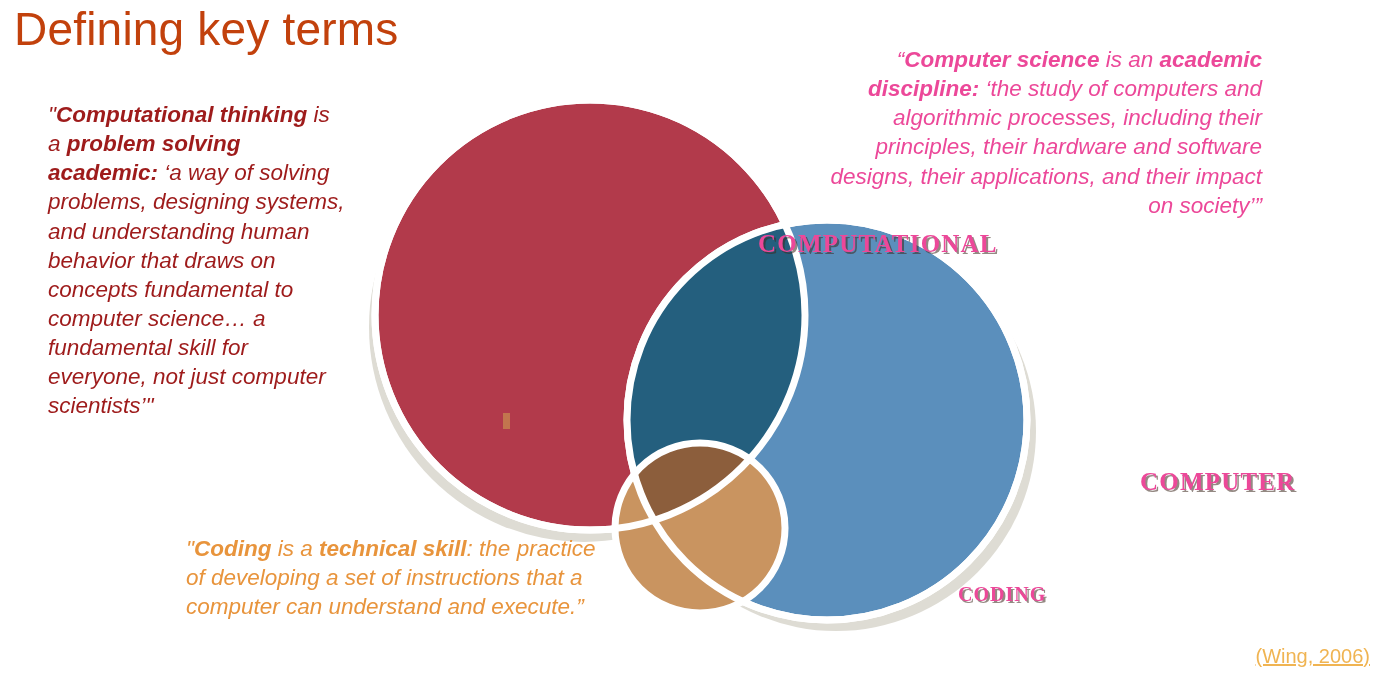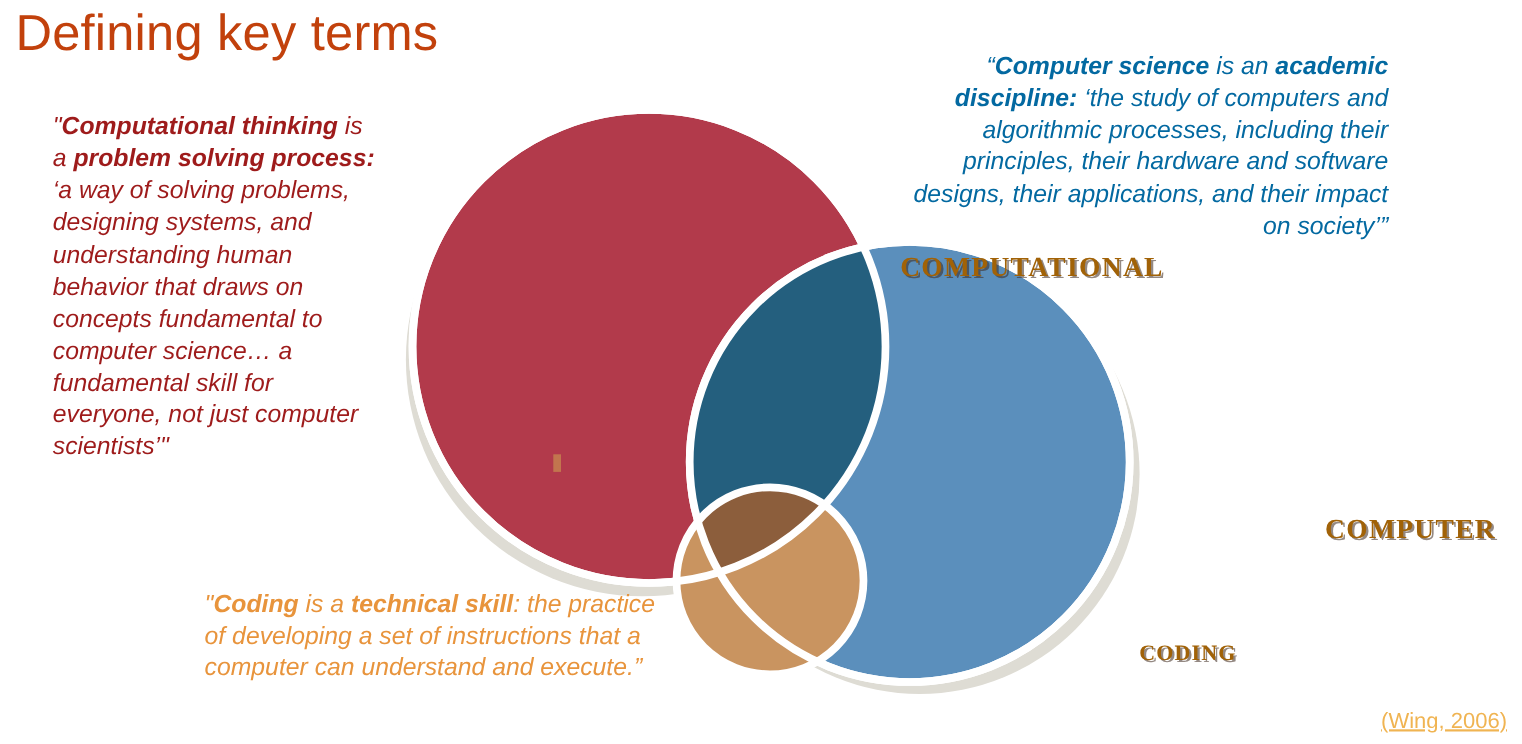--- a/index.html
+++ b/index.html
@@ -22,22 +22,22 @@
   }
 
   
   #venn{position:absolute;left:340px;top:55px;width:700px;height:600px;}
   #venn svg{display:block;}
 
   .venn-label{
     position:absolute;
     font-family:"Liberation Serif", serif;
     font-weight:bold;
-    color:#a16207;
-    text-align:right;
+    color:#ec4899;
+    text-align:left;
     text-shadow:2px 2px 0 rgba(60,40,30,0.55);
     letter-spacing:1.2px;
     line-height:1.18;
     pointer-events:none;
   }
   #label-ct{left:418px;top:174px;width:300px;font-size:25px;}
   #label-cs{left:800px;top:412px;width:220px;font-size:25px;}
   #label-cod{left:618px;top:528px;width:166px;font-size:20px;letter-spacing:1px;}
 
   
@@ -49,21 +49,21 @@
   .quote b{font-weight:bold;font-style:italic;}
 
   #quote-ct{
     left:48px;top:100px;width:300px;
     color:#9E1B1B;
     font-size:22.5px;
     text-align:left;
   }
   #quote-cs{
     left:800px;top:45px;width:462px;
-    color:#0369a1;
+    color:#ec4899;
     font-size:22.5px;
     text-align:right;
   }
   #quote-cod{
     left:186px;top:534px;width:412px;
     color:#E8943C;
     font-size:22.5px;
     text-align:left;
   }
 
@@ -142,21 +142,21 @@
       <div>COMPUTATIONAL</div>
     </div>
     <div class="venn-label" id="label-cs">
       <div>COMPUTER</div>
     </div>
     <div class="venn-label" id="label-cod">
       <div>CODING</div>
     </div>
   </div>
 
-  <div class="quote" id="quote-ct"><span>"</span><b>Computational thinking</b><span> is a </span><b>problem solving process:</b><span>  ‘a way of solving problems, designing systems, and understanding human behavior that draws on concepts fundamental to computer science… a fundamental skill for everyone, not just computer scientists’"</span></div>
+  <div class="quote" id="quote-ct"><span>"</span><b>Computational thinking</b><span> is a </span><b>problem solving academic:</b><span>  ‘a way of solving problems, designing systems, and understanding human behavior that draws on concepts fundamental to computer science… a fundamental skill for everyone, not just computer scientists’"</span></div>
 
   <div class="quote" id="quote-cs"><span>“</span><b>Computer science</b><span> is an </span><b>academic discipline:</b><span>  ‘the study of computers and algorithmic processes, including their principles, their hardware and software designs, their applications, and their impact on society’”</span></div>
 
   <div class="quote" id="quote-cod"><span>"</span><b>Coding</b><span> is a </span><b>technical skill</b><span>:  the practice of developing a set of instructions that a computer can understand and execute.”</span></div>
 
   <div id="citations">
     <a href="#">(Wing, 2006)</a>
   </div>
 
 </div>

